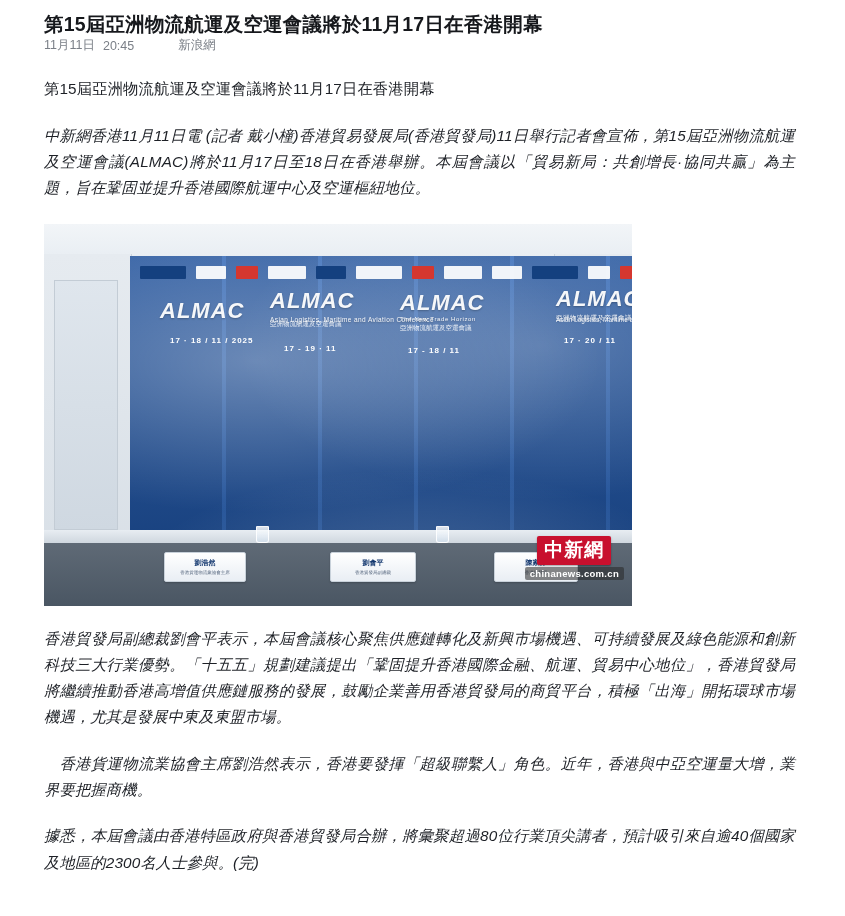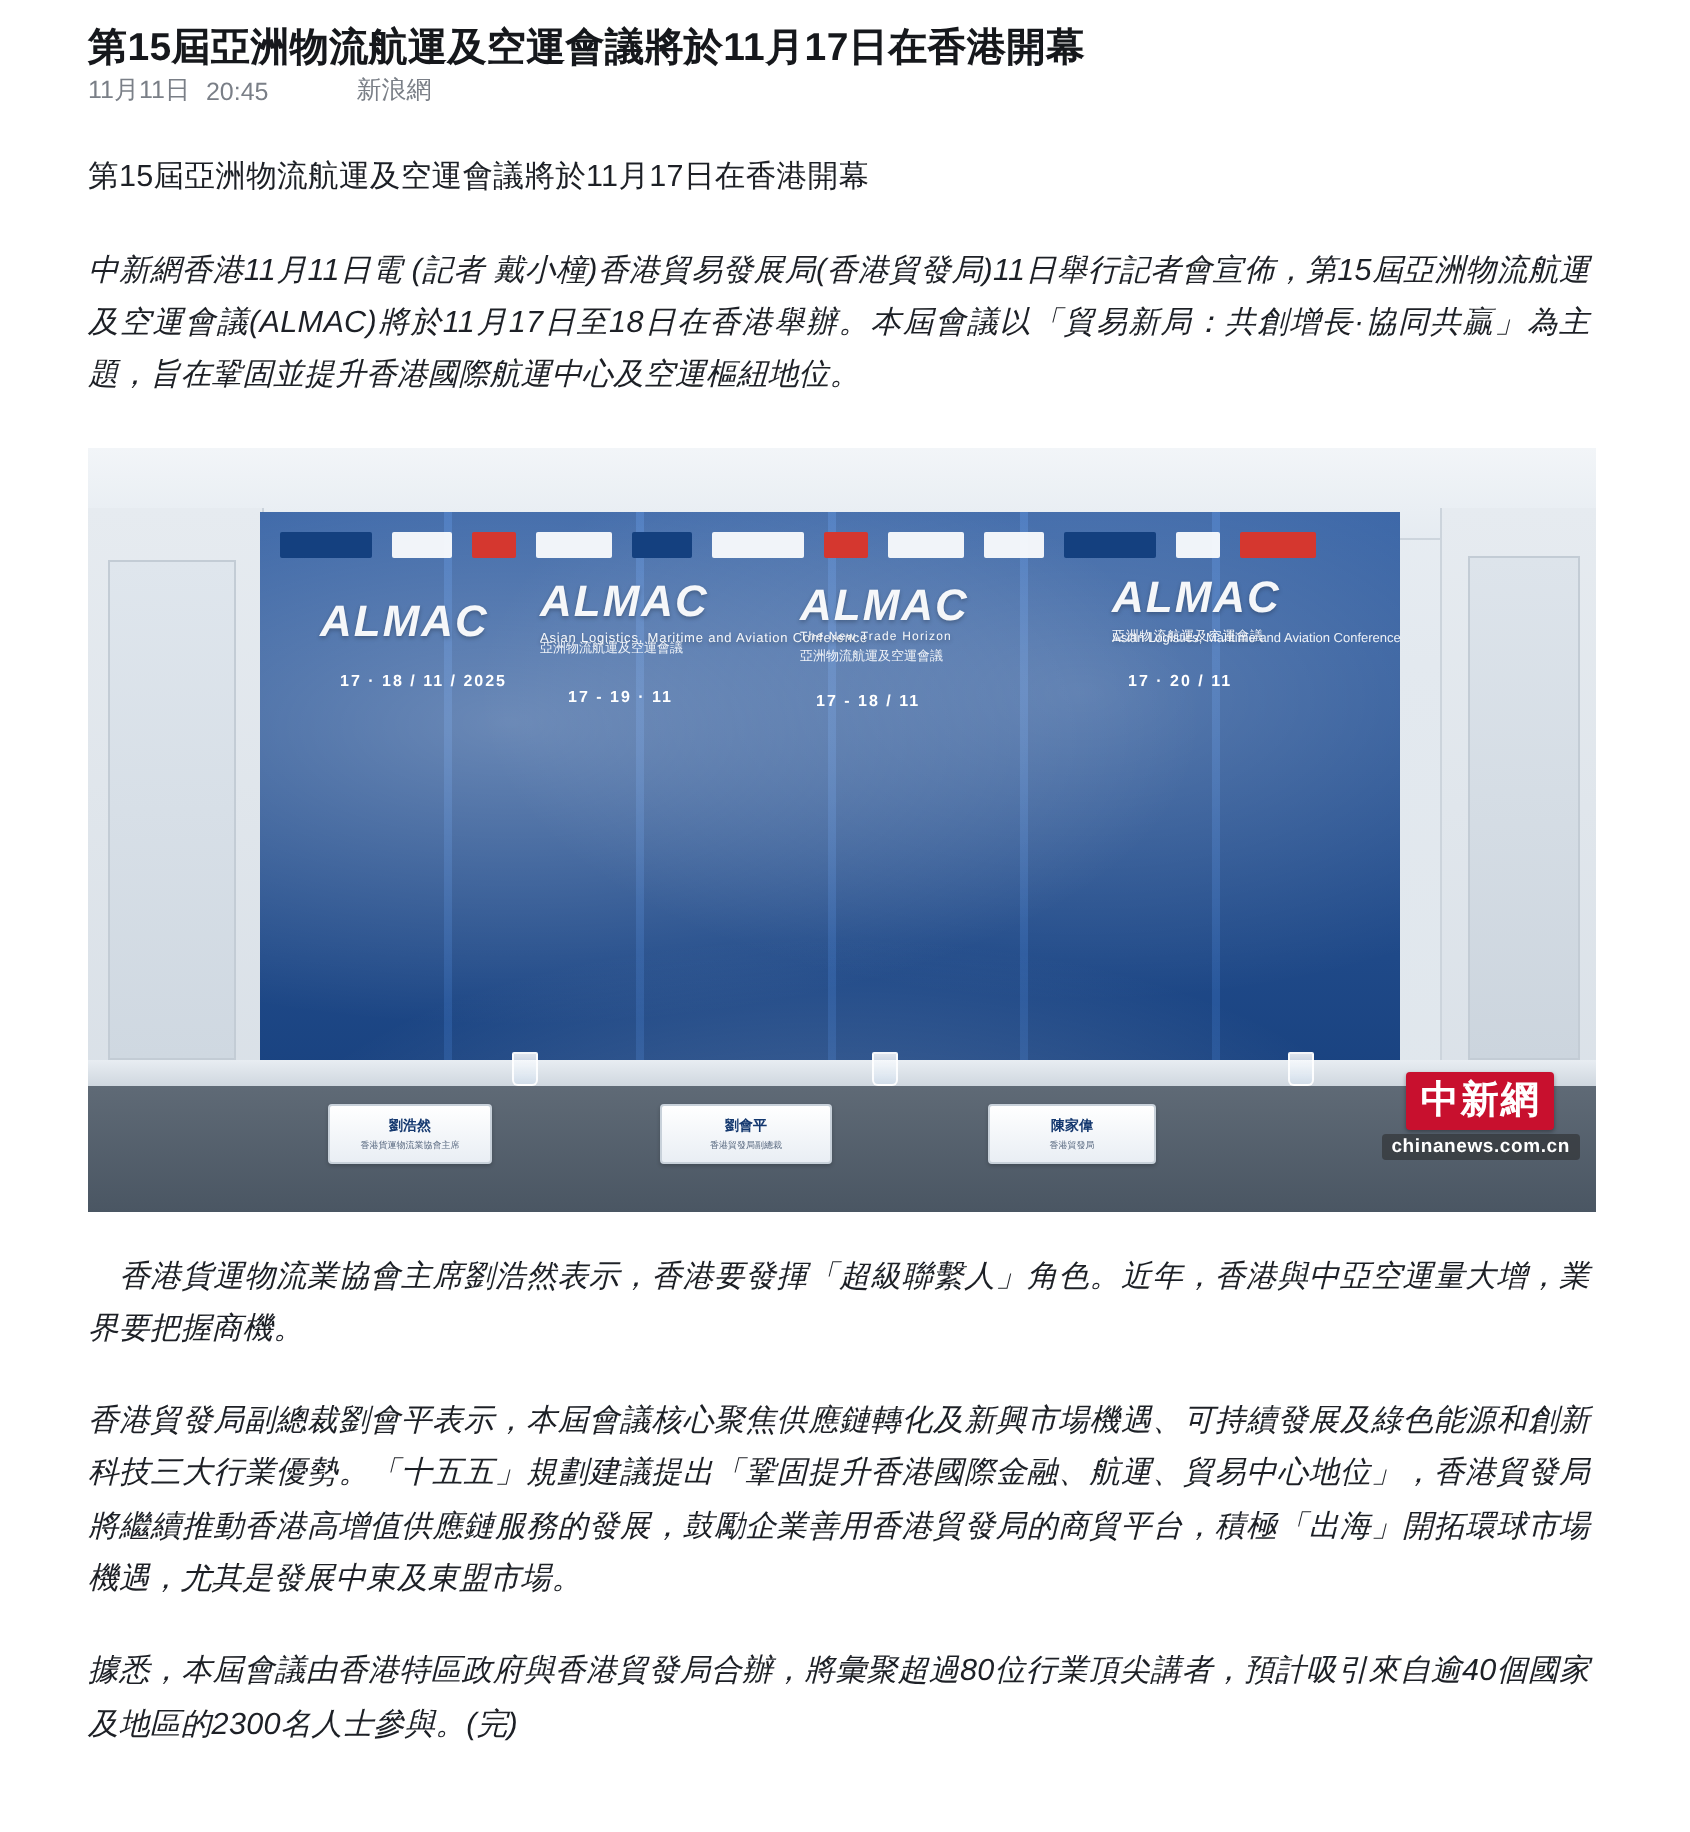--- a/index.html
+++ b/index.html
@@ -48,21 +48,21 @@
   .p-lead { margin-top: 22px; }
   .p-body { margin-top: 20px; text-align: justify; font-style: italic; }
 
   figure.photo {
     margin: 22px 0 0 0;
     width: 738px;
     position: relative;
   }
   .photo-frame {
     position: relative;
-    width: 754px;
+    width: 588px;
     height: 382px;
     overflow: hidden;
     background: #4c1d95;
   }
 
   
   .room-bg {
     position: absolute; inset: 0;
     background: linear-gradient(#e9eef3 0%, #e3e9ef 28%, #dfe6ec 100%);
   }
@@ -437,17 +437,17 @@
         </div>
       </div>
 
       <div class="watermark">
         <div class="wm-logo">中新網</div>
         <div class="wm-url">chinanews.com.cn</div>
       </div>
     </div>
   </figure>
 
+  <p class="body-text p-body">香港貿發局副總裁劉會平表示，本屆會議核心聚焦供應鏈轉化及新興市場機遇、可持續發展及綠色能源和創新科技三大行業優勢。「十五五」規劃建議提出「鞏固提升香港國際金融、航運、貿易中心地位」，香港貿發局將繼續推動香港高增值供應鏈服務的發展，鼓勵企業善用香港貿發局的商貿平台，積極「出海」開拓環球市場機遇，尤其是發展中東及東盟市場。</p>
   <p class="body-text p-body">　香港貨運物流業協會主席劉浩然表示，香港要發揮「超級聯繫人」角色。近年，香港與中亞空運量大增，業界要把握商機。</p>
-  <p class="body-text p-body">香港貿發局副總裁劉會平表示，本屆會議核心聚焦供應鏈轉化及新興市場機遇、可持續發展及綠色能源和創新科技三大行業優勢。「十五五」規劃建議提出「鞏固提升香港國際金融、航運、貿易中心地位」，香港貿發局將繼續推動香港高增值供應鏈服務的發展，鼓勵企業善用香港貿發局的商貿平台，積極「出海」開拓環球市場機遇，尤其是發展中東及東盟市場。</p>
   <p class="body-text p-body">據悉，本屆會議由香港特區政府與香港貿發局合辦，將彙聚超過80位行業頂尖講者，預計吸引來自逾40個國家及地區的2300名人士參與。(完)</p>
 
 </div>
 
 </body></html>

